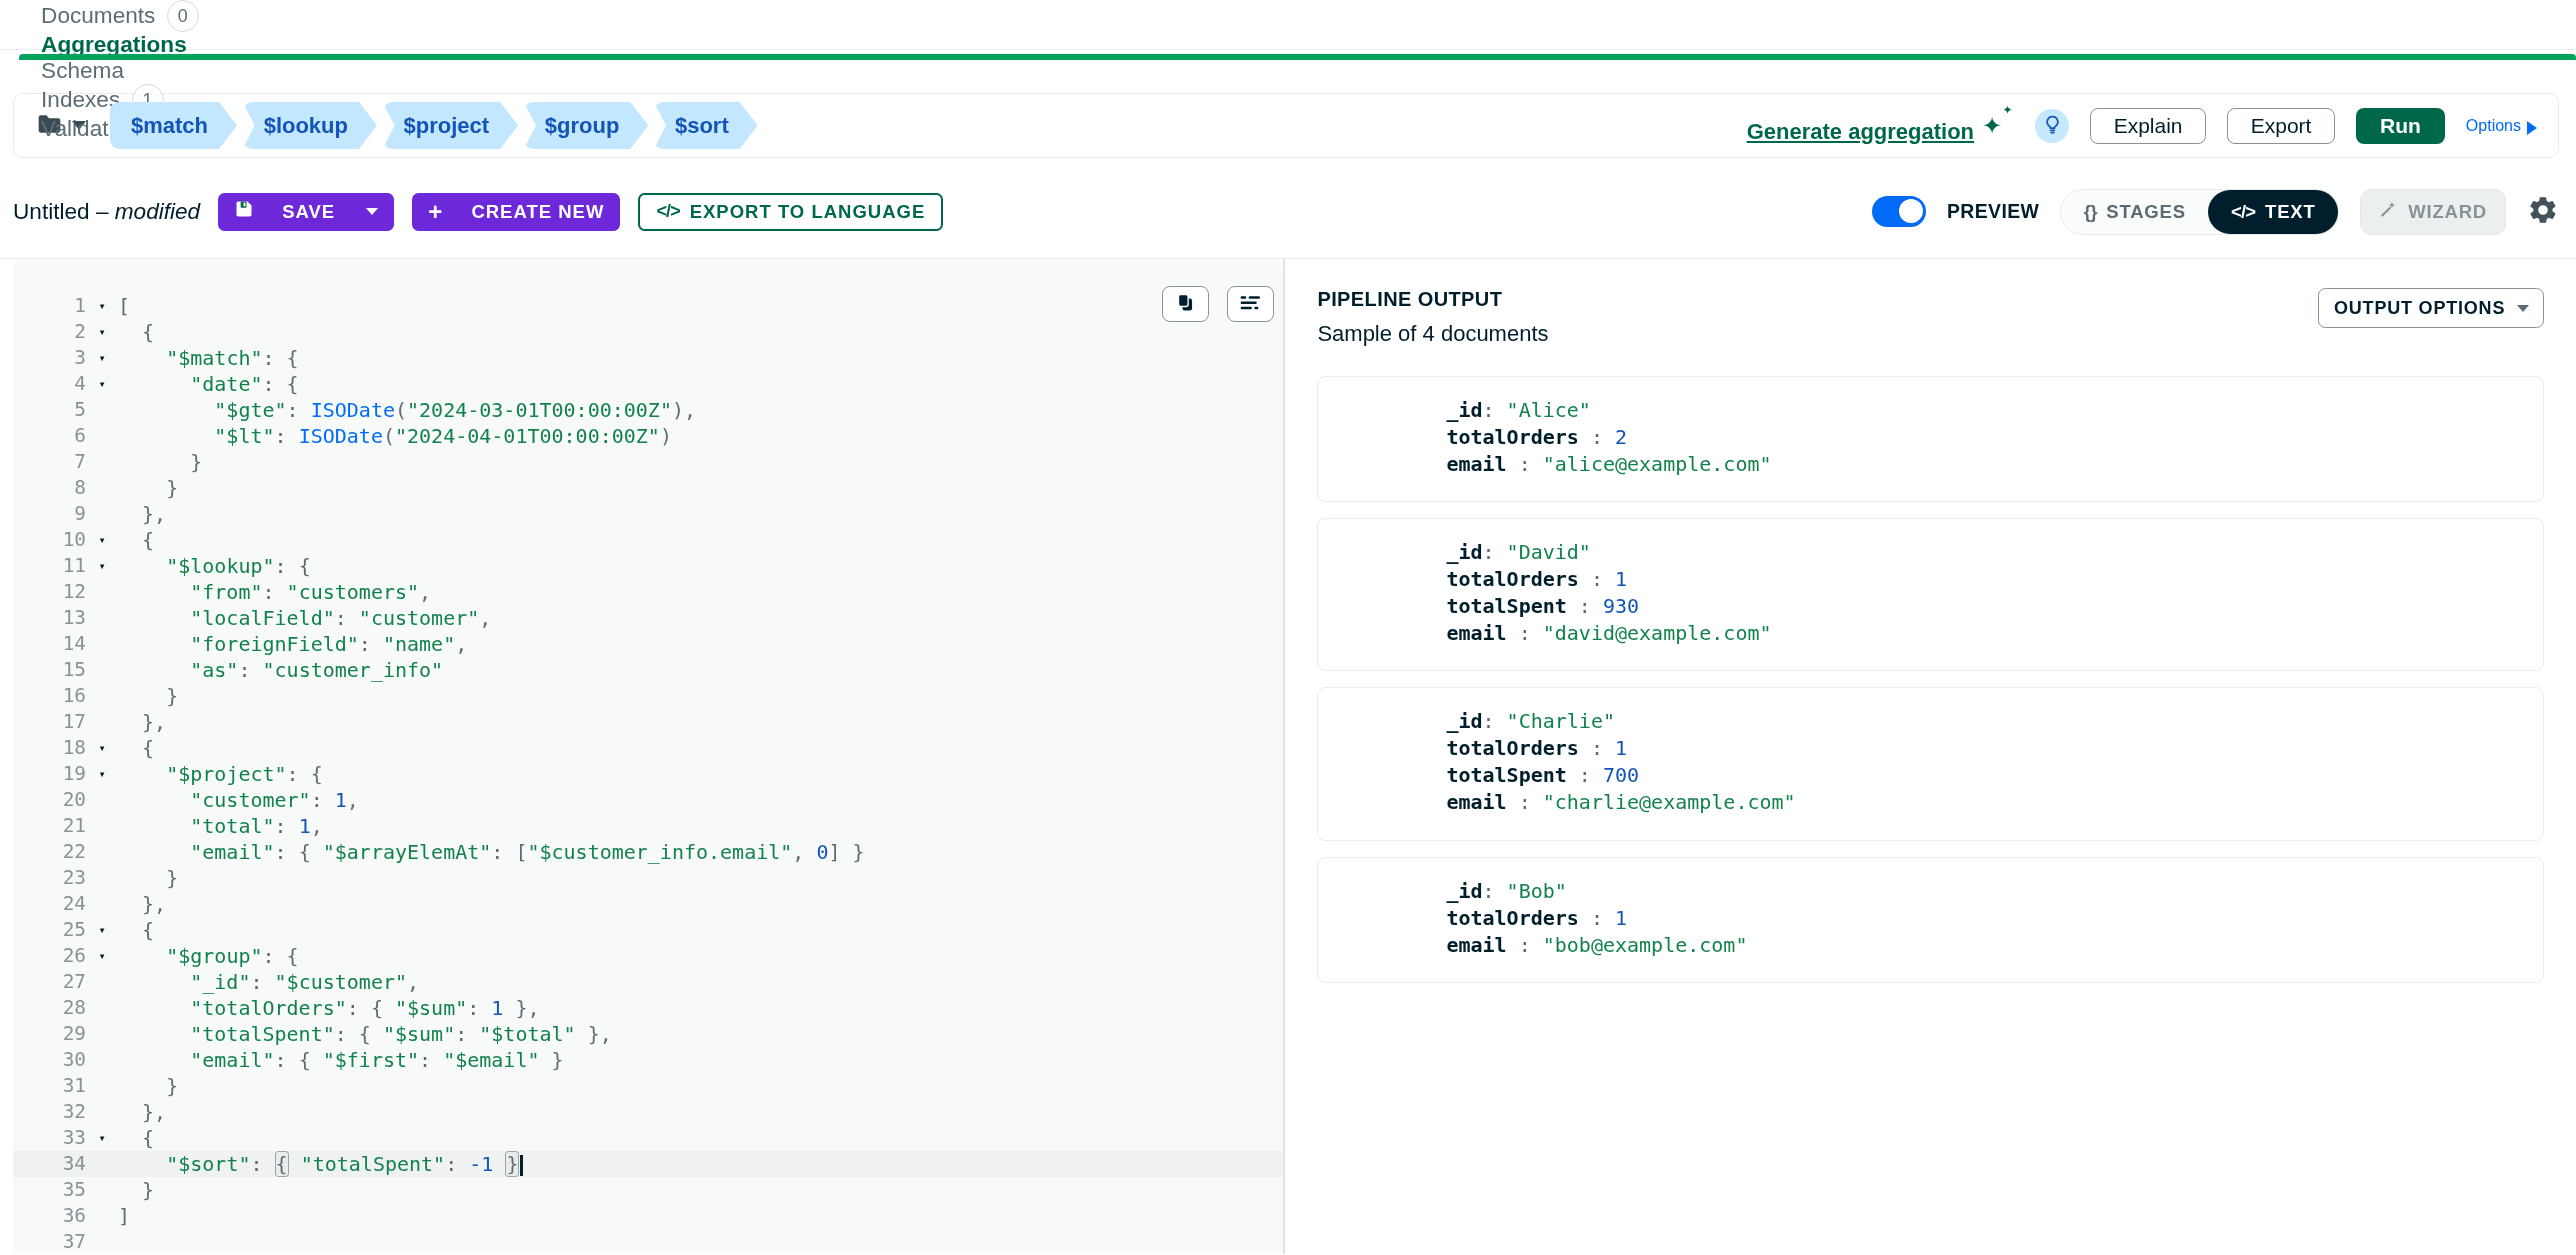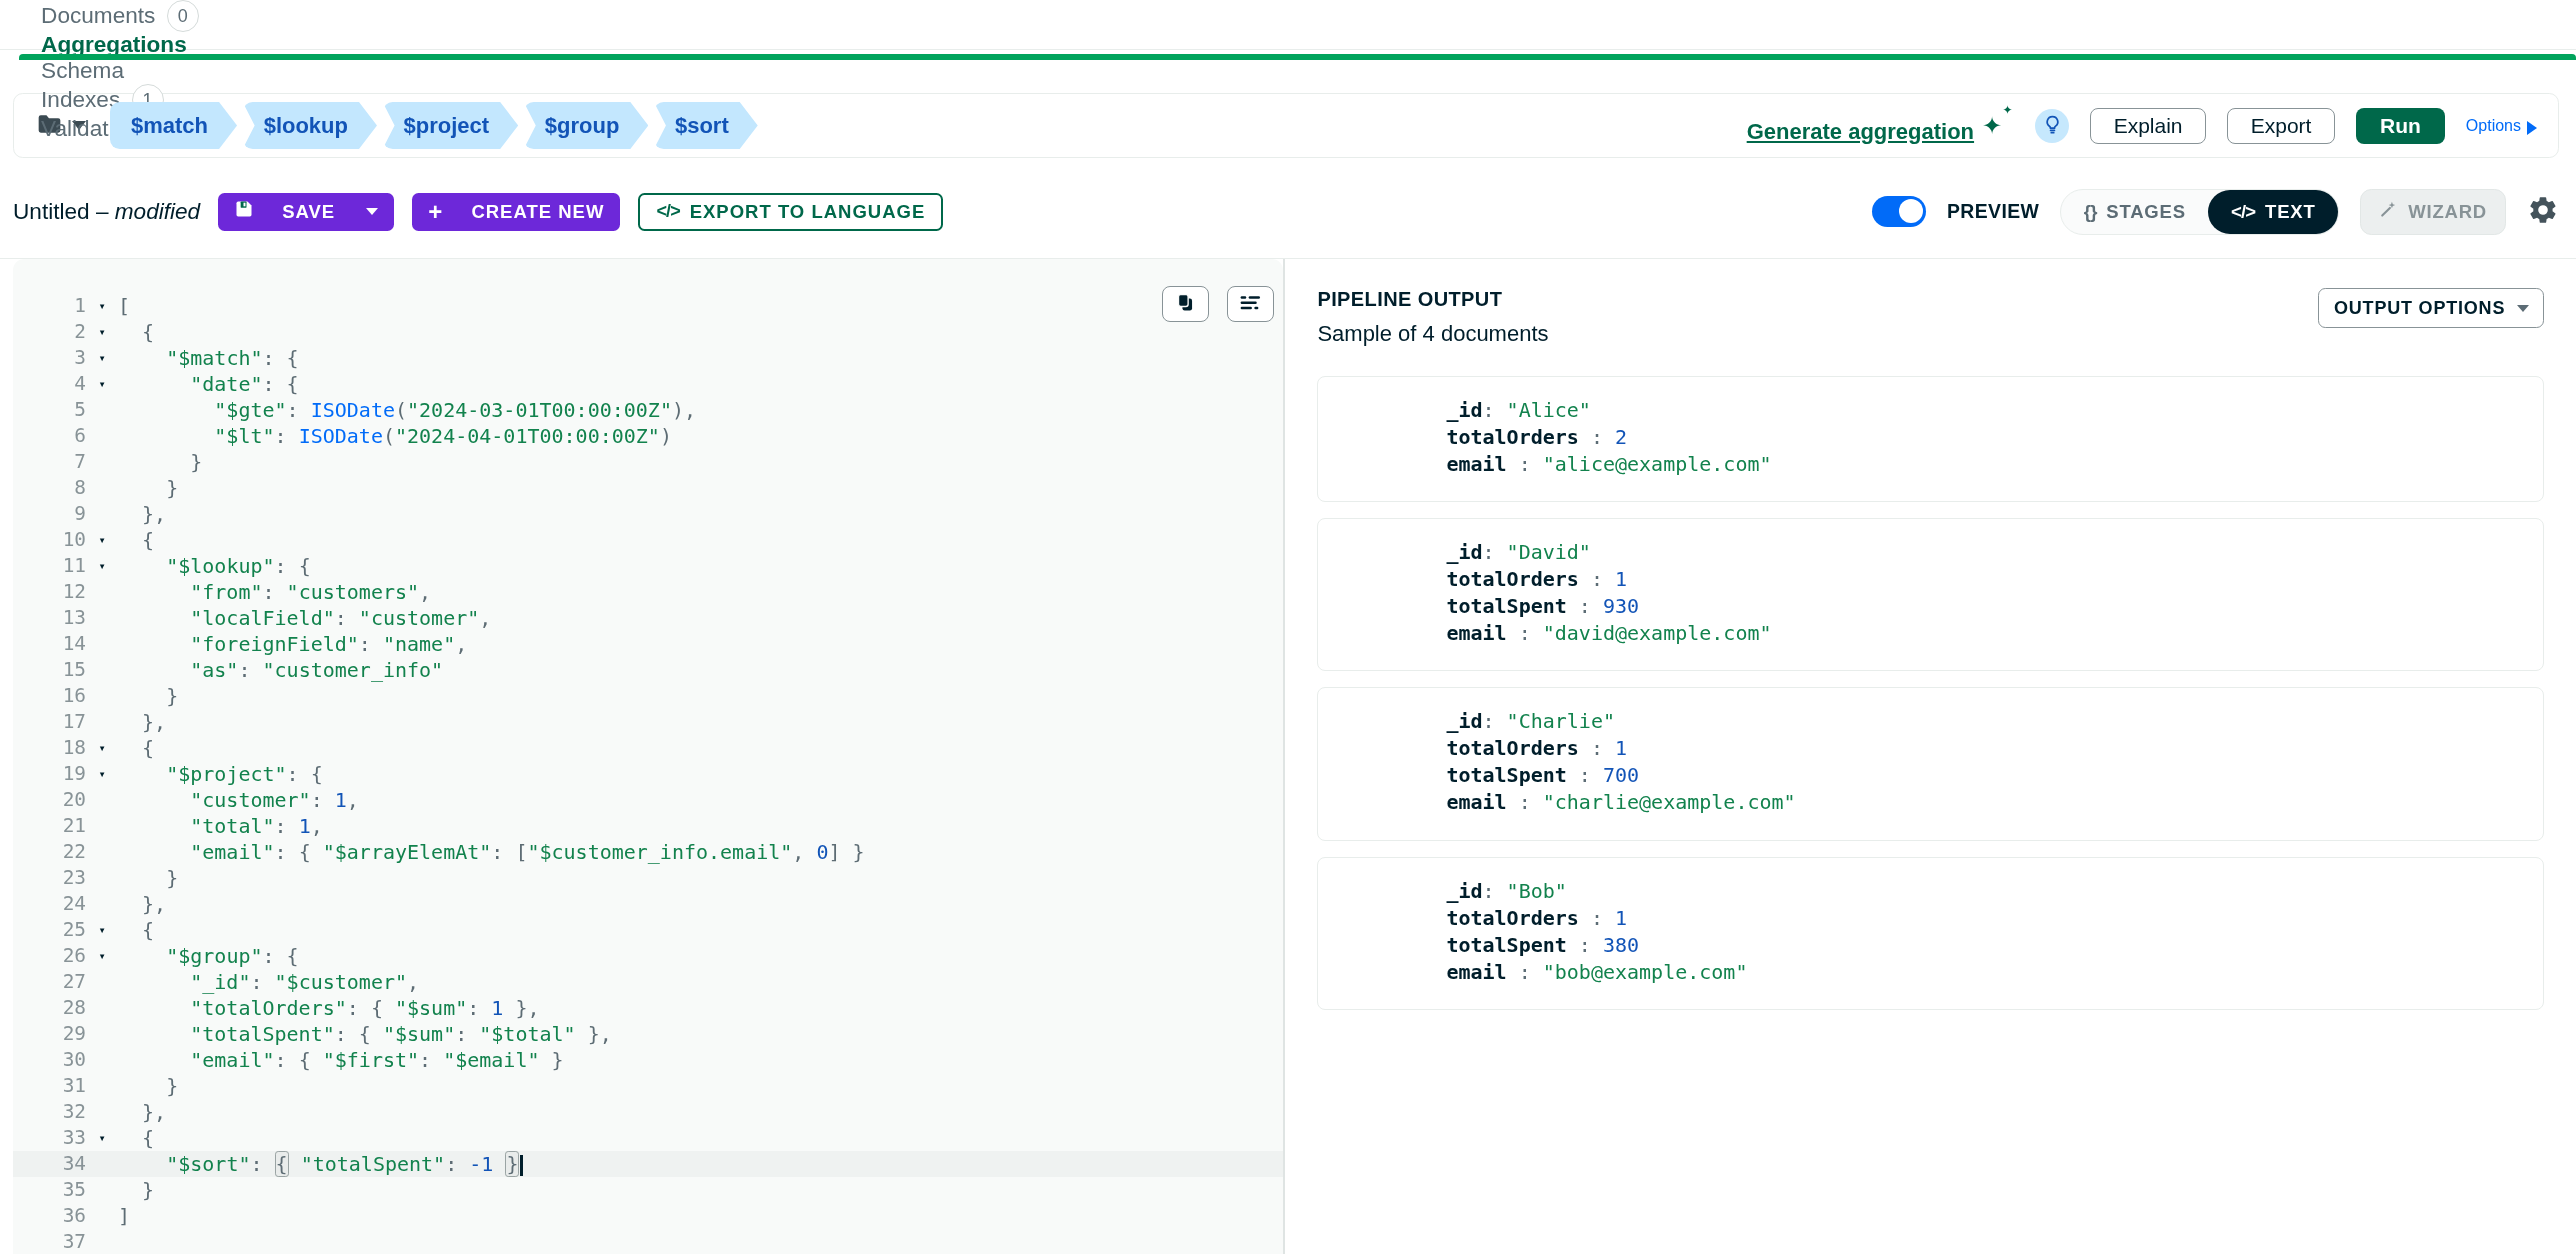--- a/index.html
+++ b/index.html
@@ -318,19 +318,18 @@
         </div>
         <div class="doc-card">
           <div class="doc-row"><span class="doc-key">_id</span><span class="doc-sep">: </span><span class="v-string">"Charlie"</span></div>
           <div class="doc-row"><span class="doc-key">totalOrders</span><span class="doc-sep"> : </span><span class="v-number">1</span></div>
           <div class="doc-row"><span class="doc-key">totalSpent</span><span class="doc-sep"> : </span><span class="v-number">700</span></div>
           <div class="doc-row"><span class="doc-key">email</span><span class="doc-sep"> : </span><span class="v-string">"charlie@example.com"</span></div>
         </div>
         <div class="doc-card">
           <div class="doc-row"><span class="doc-key">_id</span><span class="doc-sep">: </span><span class="v-string">"Bob"</span></div>
           <div class="doc-row"><span class="doc-key">totalOrders</span><span class="doc-sep"> : </span><span class="v-number">1</span></div>
-          <div class="doc-row"><span class="doc-key">totalSpent</span><span class="doc-sep"> : </span><span class="v-number">380</span></div>
           <div class="doc-row"><span class="doc-key">email</span><span class="doc-sep"> : </span><span class="v-string">"bob@example.com"</span></div>
         </div>
       </div>
   </div>
 </div>
 
 
 </body></html>

